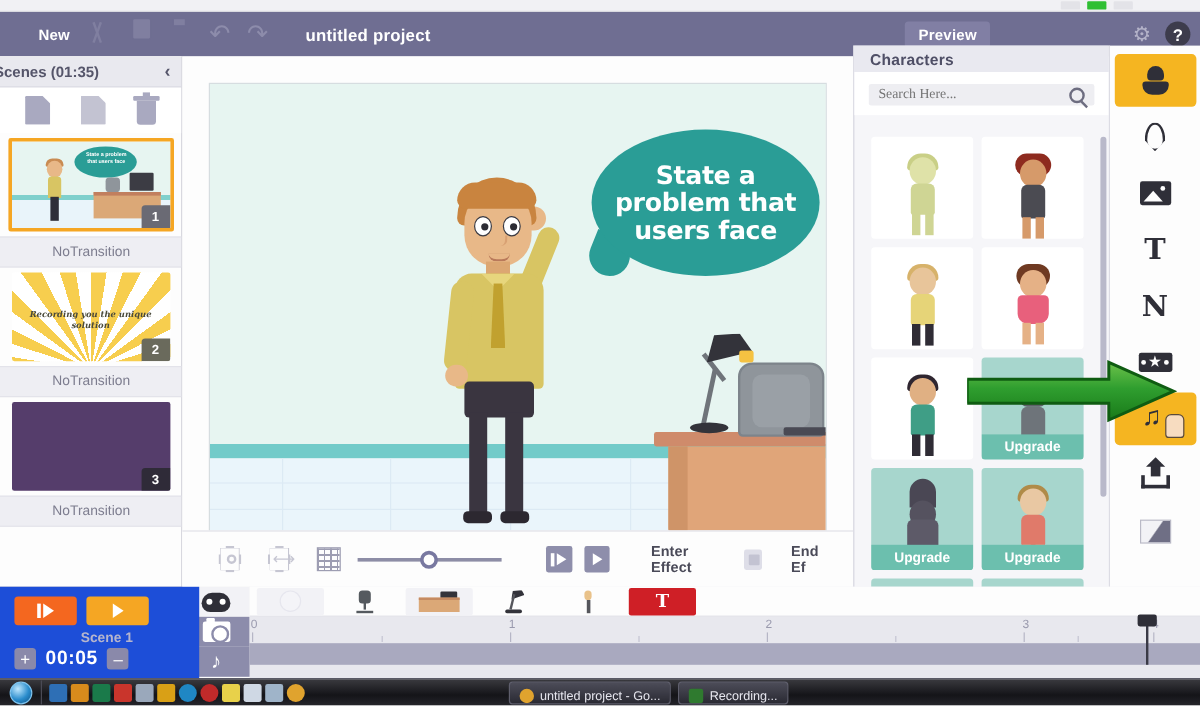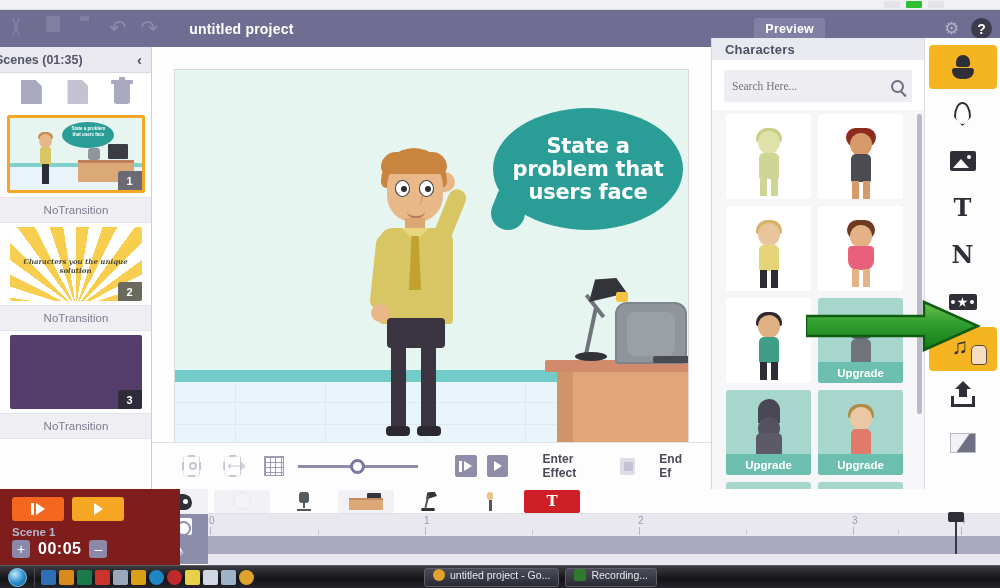--- a/index.html
+++ b/index.html
@@ -127,21 +127,21 @@
   .sc2{background:#fff;position:relative;overflow:hidden;}
   .sc2 .rays{position:absolute;left:50%;top:110%;width:300px;height:300px;margin-left:-150px;margin-top:-150px;
     background:repeating-conic-gradient(from 0deg,#f7ce4e 0deg 9deg,#ffffff 9deg 18deg);}
   .sc2 .cap{position:absolute;left:8px;right:8px;top:30px;text-align:center;font-size:7px;font-style:italic;
     font-weight:bold;color:#4a4a3a;line-height:9px;font-family:"DejaVu Serif",serif;}
   
   .sc3{background:#553d6b;}
 
   
   #playback{
-    position:absolute;left:0;top:489px;width:180px;height:76px;background:#7f1d1d;
+    position:absolute;left:0;top:489px;width:166px;height:76px;background:#1d4ed8;text-align:center;
   }
   #pb-buttons{display:flex;gap:8px;padding:8px 0 0 12px;}
   .pb-btn{width:52px;height:24px;border-radius:3px;display:flex;align-items:center;justify-content:center;}
   #pb-play-scene{background:#f4671f;}
   #pb-play-all{background:#f5a623;}
   .pb-tri{width:0;height:0;border-left:9px solid #fff;border-top:6px solid transparent;border-bottom:6px solid transparent;}
   .pb-bar{width:3px;height:12px;background:#fff;margin-right:2px;}
   #pb-scene-label{font-size:11.5px;color:#b6b5cd;font-weight:bold;padding:5px 0 0 12px;}
   #pb-time-row{display:flex;align-items:center;gap:8px;padding:2px 0 0 12px;}
   .pb-sq{width:18px;height:18px;background:#8a89aa;border-radius:3px;color:#fff;font-size:14px;
@@ -237,21 +237,21 @@
 
   
   #library{
     position:absolute;left:711px;top:38px;width:213px;height:451px;background:#f6f6f9;
     border-left:1px solid #d6d6e0;
   }
   #lib-head{height:22px;background:#e9e9f0;display:flex;align-items:center;padding-left:13px;}
   #lib-title{font-size:13px;font-weight:bold;color:#4f4f66;letter-spacing:.2px;}
   #lib-search-wrap{padding:10px 12px 8px;background:#fff;}
   #lib-search{
-    height:32px;background:#eeeef2;border-radius:2px;display:flex;align-items:center;
+    height:18px;background:#eeeef2;border-radius:2px;display:flex;align-items:center;
     padding:0 8px;justify-content:space-between;
   }
   #lib-search-input{
     border:none;background:transparent;outline:none;font-size:11.5px;color:#a7a7b4;
     font-family:"Liberation Serif",serif;width:150px;
   }
   .mag{width:13px;height:13px;border:2px solid #6d6d80;border-radius:50%;position:relative;}
   .mag::after{content:"";position:absolute;right:-5px;bottom:-4px;width:7px;height:2px;background:#6d6d80;transform:rotate(45deg);}
   #lib-grid{
     position:absolute;left:0;top:72px;width:205px;height:379px;padding:4px 8px 0 14px;
@@ -364,40 +364,44 @@
     background:linear-gradient(#3a3a3f,#141418 60%,#25252b);
     display:flex;align-items:center;border-top:1px solid #5a5a66;
   }
   #start-orb{width:34px;height:21px;display:flex;align-items:center;justify-content:center;}
   #start-orb .orb{width:19px;height:19px;border-radius:50%;
     background:radial-gradient(circle at 35% 30%,#bfe8ff,#2a8ccc 55%,#0d4f82);
     border:1px solid #7ec3ee;}
   #qlaunch{display:flex;align-items:center;gap:3px;padding-left:6px;border-left:1px solid #4a4a55;height:20px;}
   .ql{width:15px;height:15px;border-radius:2px;}
   .tb-task{
-    height:19px;margin-left:6px;padding:0 8px;border-radius:3px;display:flex;align-items:flex-start;gap:5px;
+    height:19px;margin-left:6px;padding:0 8px;border-radius:3px;display:flex;align-items:flex-end;gap:5px;
     background:linear-gradient(#4c4c58,#2a2a33);border:1px solid #5e5e6c;color:#e6e6ee;font-size:10.5px;
     max-width:180px;overflow:hidden;white-space:nowrap;
   }
   .tb-task .tico{width:12px;height:12px;border-radius:2px;flex:none;}
   #tray{margin-left:auto;display:flex;align-items:center;gap:5px;padding-right:7px;}
   .tray-ico{width:13px;height:13px;border-radius:2px;}
   #clock{color:#fff;font-size:10.5px;margin-left:5px;}
 </style>
 </head>
 <body>
 
 <div id="browser-sliver">
   <div class="btn-min" style="left:884px"></div>
   <div class="btn-green"></div>
   <div class="btn-min" style="left:928px"></div>
 </div>
 
 <div id="app-header">
 
+  <div class="tb-item">
+    <span class="tb-ico"><span class="pg-ico"></span></span>
+    <span class="tb-label">New</span>
+  </div>
 
 
   <div class="tb-item">
     <span class="tb-ico"><span class="scissors"></span></span>
   </div>
   <div class="tb-item">
     <span class="tb-ico"><span class="copy-ico"></span></span>
   </div>
   <div class="tb-item">
     <span class="tb-ico"><span class="paste-ico"></span></span>
@@ -442,21 +446,21 @@
       <div class="man-legs"></div>
       <div class="desk"></div>
       <div class="chair"></div>
       <div class="mon"></div>
       <div class="scene-num" style="background:#6a6a74">1</div>
     </div>
     <div class="transition-row">NoTransition</div>
 
     <div class="scene-card sc2">
       <div class="rays"></div>
-      <div class="cap">Characters you the unique solution</div>
+      <div class="cap">Recording you the unique solution</div>
       <div class="scene-num" style="background:#6a6a5c">2</div>
     </div>
     <div class="transition-row">NoTransition</div>
 
     <div class="scene-card sc3">
       <div class="scene-num" style="background:#2f2b38">3</div>
     </div>
     <div class="transition-row">NoTransition</div>
   </div>
 </div>

